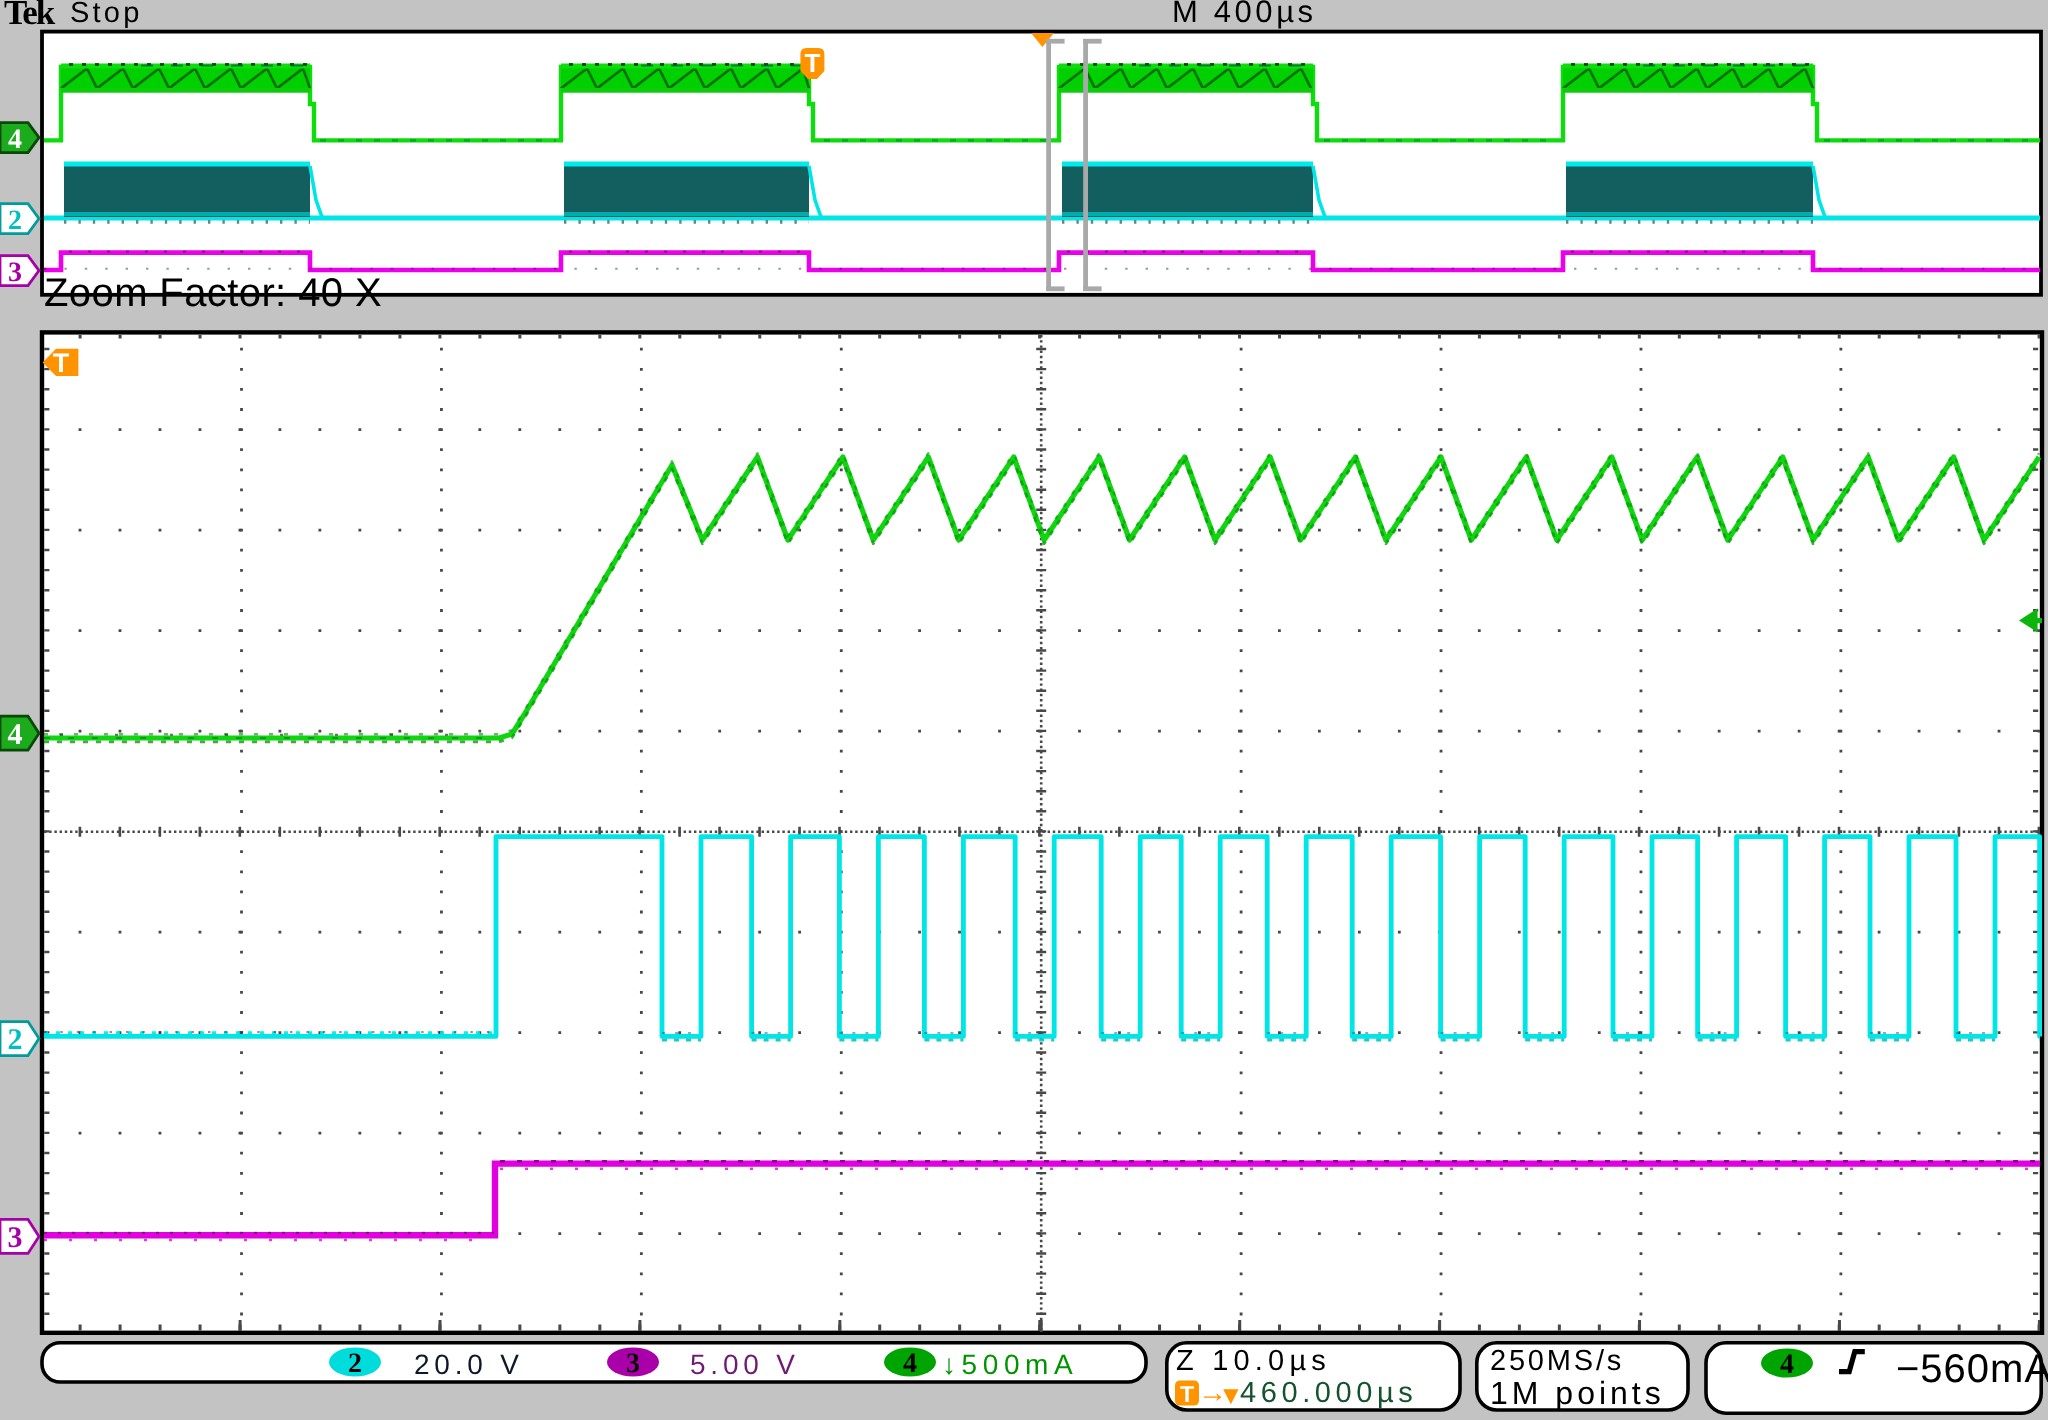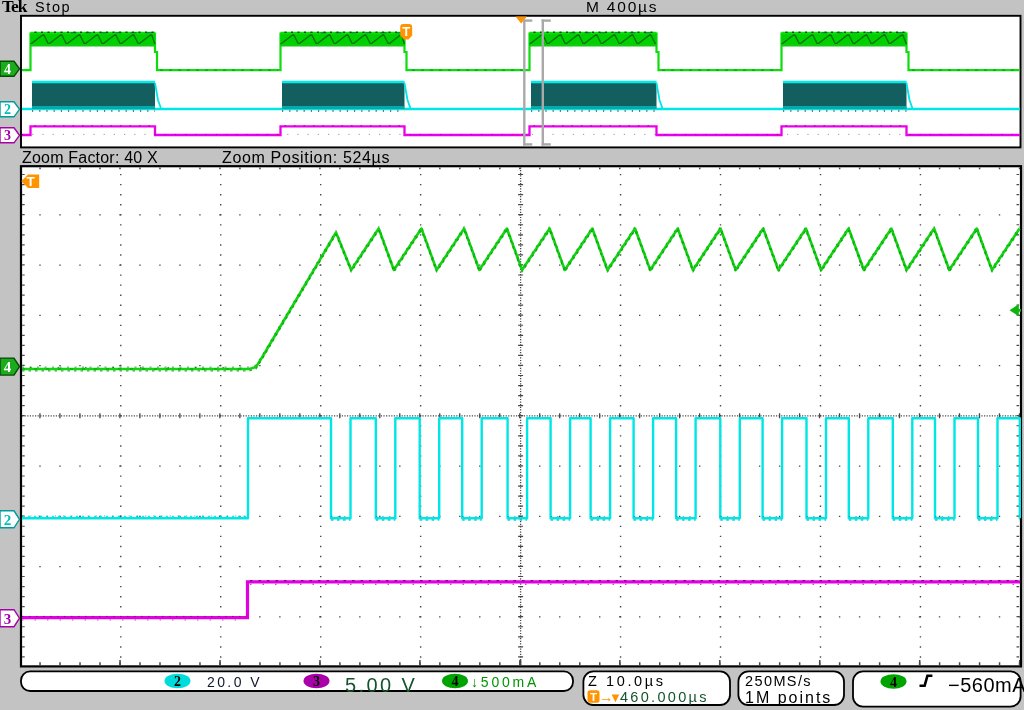--- a/index.html
+++ b/index.html
@@ -146,24 +146,23 @@
 <ellipse cx="893.5" cy="681.5" rx="13" ry="7.3" fill="#00a400"></ellipse>
       <text x="893.5" y="686.5" font-size="14" font-weight="bold" fill="#000" text-anchor="middle" font-family="Liberation Serif,serif">4</text>
 <path d="M919.5,685.8 L924.6,685.8 L927.4,675.8 L932.4,675.8" fill="none" stroke="#000" stroke-width="2.6"></path>
 <rect x="587.5" y="690.2" width="12" height="12.6" rx="2.5" fill="#ff9400"></rect>
 <text x="593.5" y="700.8" font-size="11.5" font-weight="bold" fill="#fff" text-anchor="middle" font-family="Liberation Sans,sans-serif">T</text>
 </svg>
 
 <div class="t" style="left:2px;top:-4px;font-family:'Liberation Serif',serif;font-size:17.5px;font-weight:bold;letter-spacing:-1px">Tek</div>
 <div class="t" style="left:35px;top:-1px;font-size:14.5px;letter-spacing:1.6px">Stop</div>
 <div class="t" style="left:586px;top:-2px;font-size:15.5px;letter-spacing:1.8px">M 400µs</div>
-<div class="t" style="left:22px;top:149px;font-size:16px;letter-spacing:0.2px">Zoom Factor: 40 X</div>
-<div class="t" style="left:222px;top:149px;font-size:16px;letter-spacing:0.65px">Zoom Position: 524µs</div>
+<div class="t" style="left:22px;top:136px;font-size:20px;letter-spacing:0.2px">Zoom Factor: 40 X</div>
 <div class="t" style="left:207px;top:673.5px;font-size:14px;color:#0f172a;letter-spacing:2.4px">20.0 V</div>
-<div class="t" style="left:345px;top:673.5px;font-size:20px;color:#14532d;letter-spacing:2.4px">5.00 V</div>
+<div class="t" style="left:345px;top:673.5px;font-size:14px;color:#701a75;letter-spacing:2.4px">5.00 V</div>
 <div class="t" style="left:471px;top:673.5px;font-size:14px;color:#009500;letter-spacing:2.8px">↓500mA</div>
 <div class="t" style="left:588px;top:672.5px;font-size:14.5px;letter-spacing:2.6px">Z 10.0µs</div>
 <div class="t" style="left:599px;top:689px;font-size:14.5px;color:#ff9400">→</div>
 <div class="t" style="left:609px;top:689.5px;font-size:13px;color:#ff9400">▼</div>
 <div class="t" style="left:620px;top:689px;font-size:14.5px;color:#14532d;letter-spacing:2.3px">460.000µs</div>
 <div class="t" style="left:745px;top:672.5px;font-size:14.5px;letter-spacing:1.4px">250MS/s</div>
 <div class="t" style="left:745px;top:688.5px;font-size:16px;letter-spacing:2px">1M points</div>
 <div class="t" style="left:948px;top:674px;font-size:20px;letter-spacing:0.5px">−560mA</div>
 
 </div>

